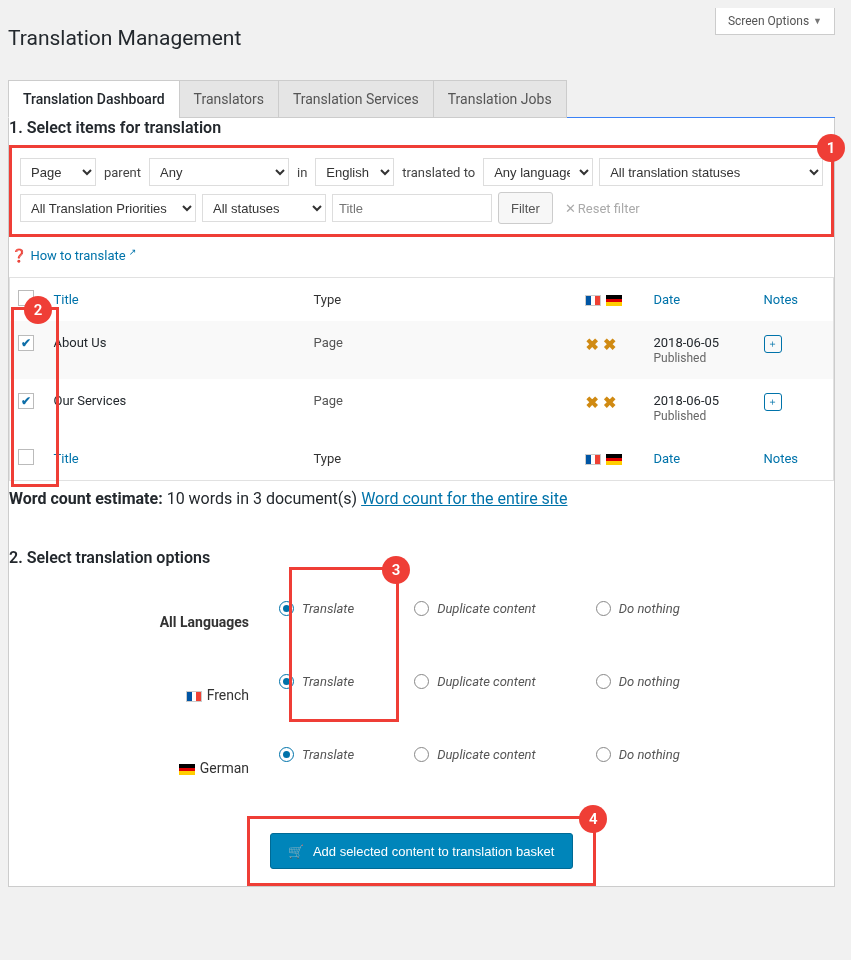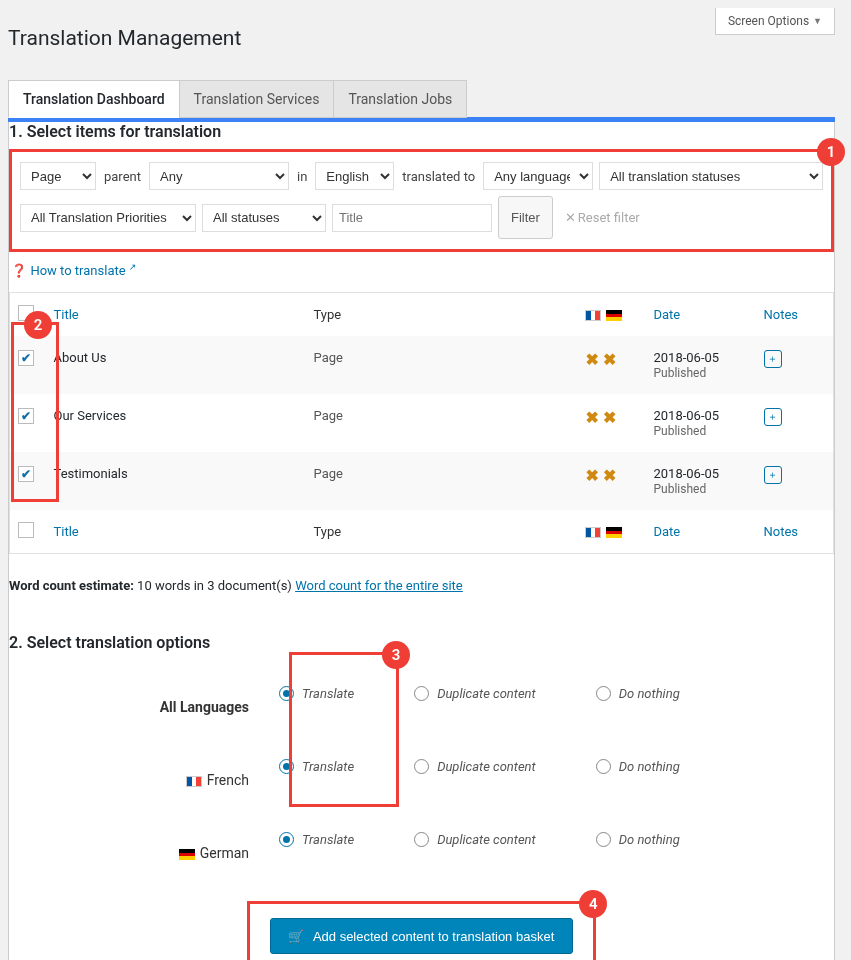--- a/index.html
+++ b/index.html
@@ -28,21 +28,21 @@
   .screen-options .tri { font-size:9px; color:#777;}
   h1.page-title {
     font-size: 21px;
     font-weight: 400;
     margin: 18px 0 30px 0;
     color: #23282d;
     clear: none;
   }
   .tabs {
     display: flex;
-    border-bottom: 5px solid #3b82f6;
+    border-bottom: 1px solid #3b82f6;
   }
   .tab {
     padding: 10px 14px;
     border: 1px solid #ccc;
     background: #e5e5e5;
     margin-right: 0;
     margin-bottom: -1px;
     font-size: 14px;
     color: #555;
     cursor: pointer;
@@ -88,21 +88,21 @@
     padding:2px 6px;
   }
   .lbl { padding: 0 2px; color:#444; }
   .btn {
     display: inline-flex;
     align-items:center;
     justify-content:center;
     background:#f7f7f7;
     border:1px solid #ccc;
     color:#555;
-    height:43px;
+    height:32px;
     padding:0 12px;
     border-radius:3px;
     cursor:pointer;
     font-size:13px;
   }
   .reset-link {
     color:#aaa;
     margin-left:6px;
     font-size: 13px;
     cursor:pointer;
@@ -193,21 +193,21 @@
   .note-icon {
     display:inline-flex;
     width:18px;height:18px;
     border:1px solid #0073aa;
     border-radius:3px;
     align-items:center;
     justify-content:center;
     color:#0073aa;
     font-size:10px;
   }
-  .wordcount { margin-top:24px; font-size:13px;}
+  .wordcount { margin-top:8px; font-size:16px;}
   .wordcount a { color:#0073aa; }
   .opts-section { margin-top:40px; }
   .opts-grid {
     display:grid;
     grid-template-columns: 270px 1fr;
     align-items:center;
     row-gap:30px;
     margin-top:20px;
     position:relative;
   }
@@ -270,20 +270,21 @@
 
 <div class="screen-options">
   <span>Screen Options</span>
   <span class="tri">▼</span>
 </div>
 
 <h1 class="page-title">Translation Management</h1>
 
 <div class="tabs">
   <div class="tab active">Translation Dashboard</div>
+  <div class="tab">Translators</div>
   <div class="tab">Translation Services</div>
   <div class="tab">Translation Jobs</div>
 </div>
 
 <div class="panel">
 
   <h2 class="section-title">1. Select items for translation</h2>
 
   <div class="filter-box">
     <div class="callout-badge">1</div>
@@ -342,28 +343,20 @@
           <td class="notes-col"><span class="note-icon">＋</span></td>
         </tr>
         <tr>
           <td class="chk-col"><span class="checkbox checked"></span></td>
           <td class="title-col">Our Services</td>
           <td class="type-col">Page</td>
           <td class="lang-col"><span class="x-orange">✖</span><span class="x-orange">✖</span></td>
           <td class="date-col"><span>2018-06-05</span><br><span class="pub">Published</span></td>
           <td class="notes-col"><span class="note-icon">＋</span></td>
         </tr>
-        <tr>
-          <td class="chk-col"><span class="checkbox checked"></span></td>
-          <td class="title-col">Testimonials</td>
-          <td class="type-col">Page</td>
-          <td class="lang-col"><span class="x-orange">✖</span><span class="x-orange">✖</span></td>
-          <td class="date-col"><span>2018-06-05</span><br><span class="pub">Published</span></td>
-          <td class="notes-col"><span class="note-icon">＋</span></td>
-        </tr>
       </tbody>
       <tfoot>
         <tr>
           <th class="chk-col"><span class="checkbox"></span></th>
           <th class="title-col"><span>Title</span></th>
           <th class="type-col" style="color:#333;">Type</th>
           <th class="lang-col">
             <span class="flag flag-fr"></span>
             <span class="flag flag-de"></span>
           </th>

